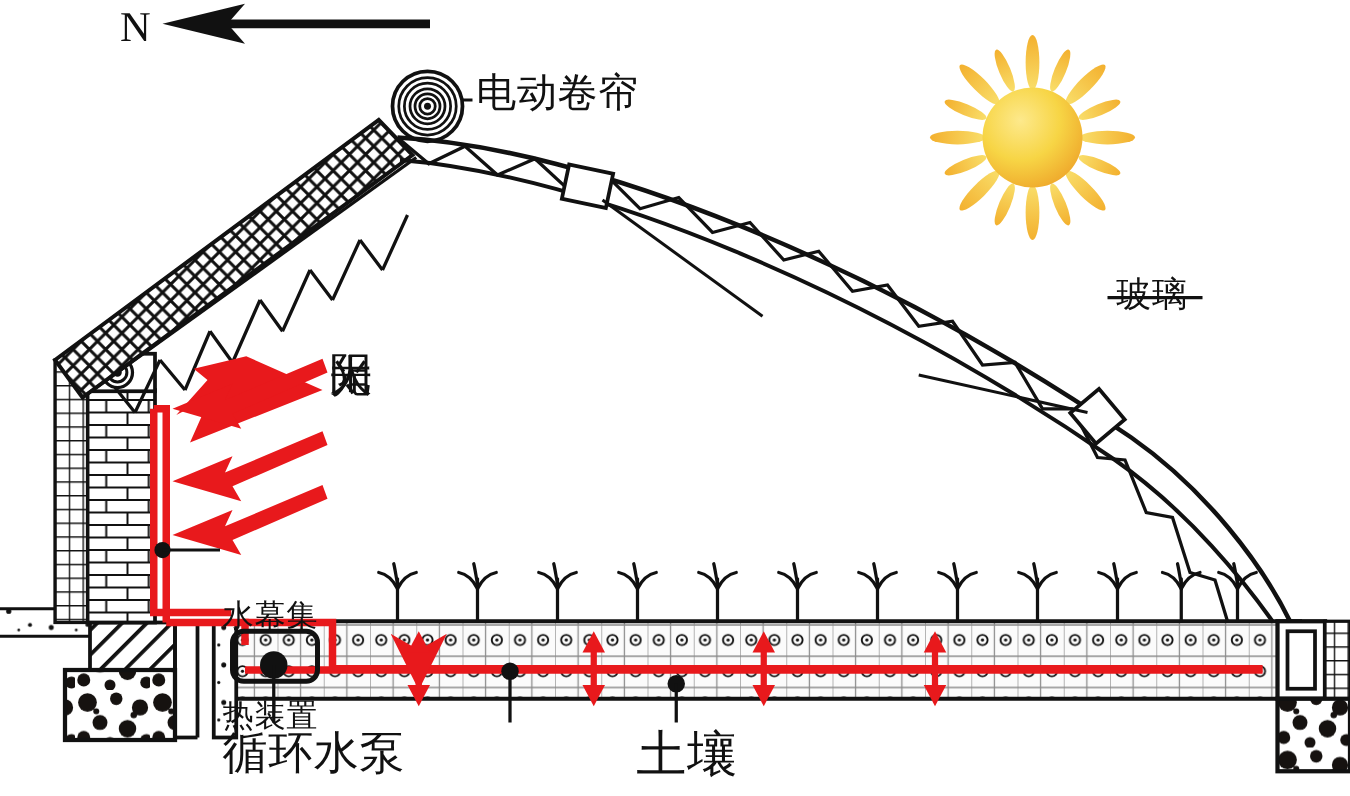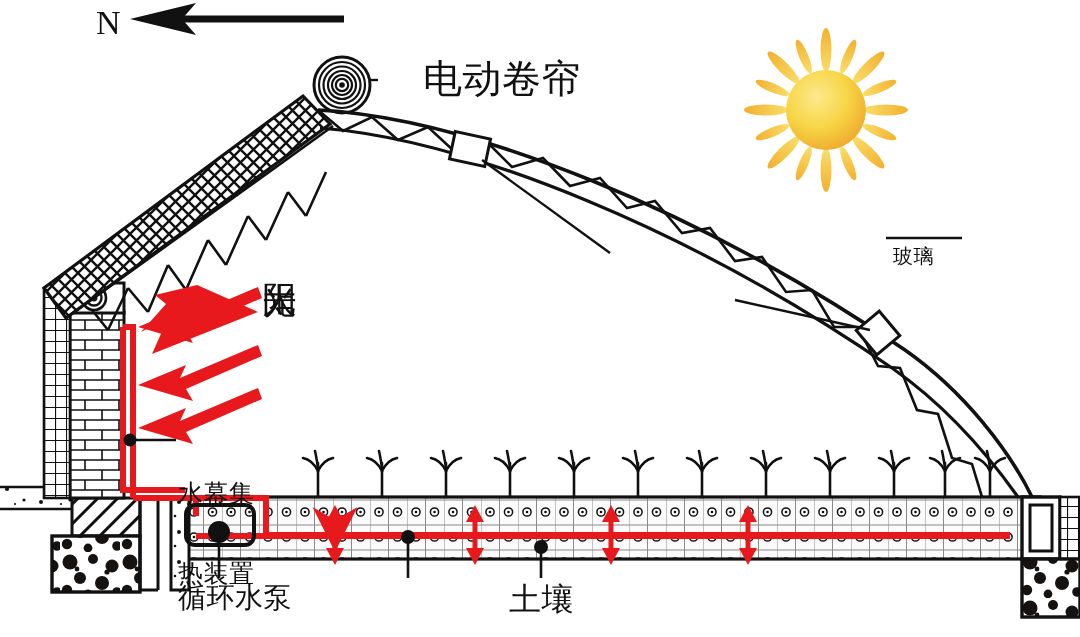--- a/index.html
+++ b/index.html
@@ -422,30 +422,30 @@
       <path d="M541 547 L541 578" stroke="#111" stroke-width="2.6" fill="none"></path>
     </g>
     <g>
       <path d="M370 80 L378 80" stroke="#111" stroke-width="2.4" fill="none"></path>
     </g>
 
   </svg>
 
   <div class="lbl compass-n" style="left:96px; top:5px;">N</div>
 
-  <div class="lbl" style="left:381px; top:58px; font-size:39px;margin-left:42px;">电动卷帘</div>
-
-
-  <div class="lbl" style="left:893px; top:222px; font-size:20px;margin-top:24px;">玻璃</div>
+  <div class="lbl" style="left:381px; top:58px; font-size:32px;">电动卷帘</div>
+
+
+  <div class="lbl" style="left:893px; top:222px; font-size:28px;">玻璃</div>
 
   <div class="lbl lbl-vert" style="left:262px; top:256px; font-size:34px;">太阳光</div>
 
   <div class="lbl" style="left:178px; top:428px; font-size:25px; text-align:left;">
     <div>水幕集</div>
     <div>热装置</div>
   </div>
 
-  <div class="lbl" style="left:178px; top:583px; font-size:28px;">循环水泵</div>
-
-
-  <div class="lbl" style="left:509px; top:583px; font-size:32px;">土壤</div>
+  <div class="lbl" style="left:178px; top:583px; font-size:36px;">循环水泵</div>
+
+
+  <div class="lbl" style="left:509px; top:583px; font-size:40px;">土壤</div>
 
 </div>
 
 </body></html>

